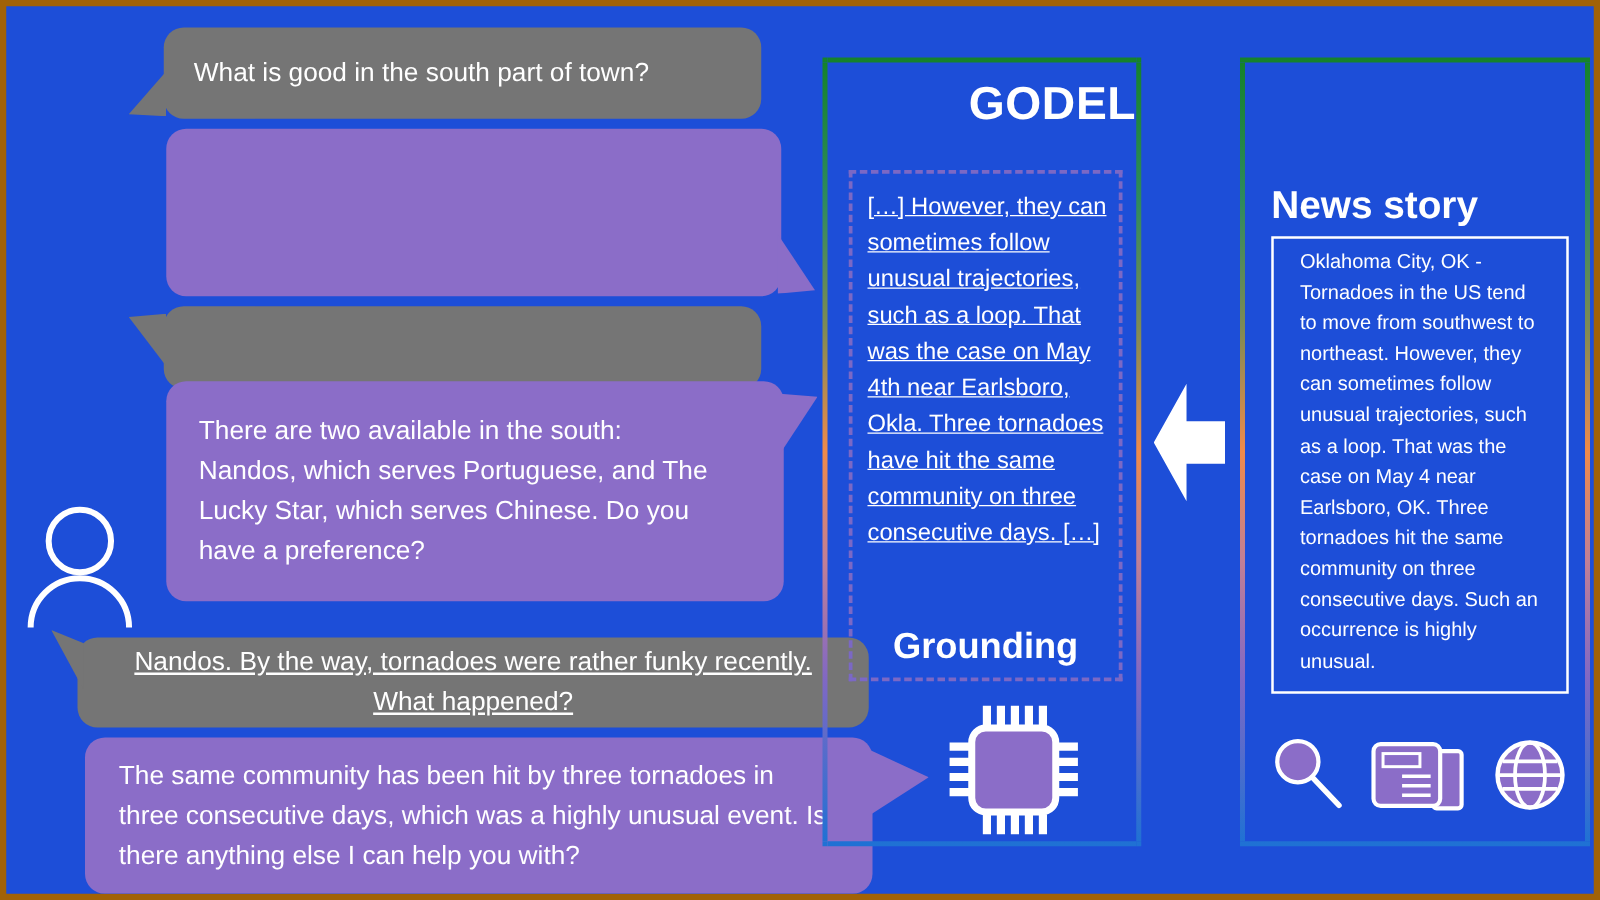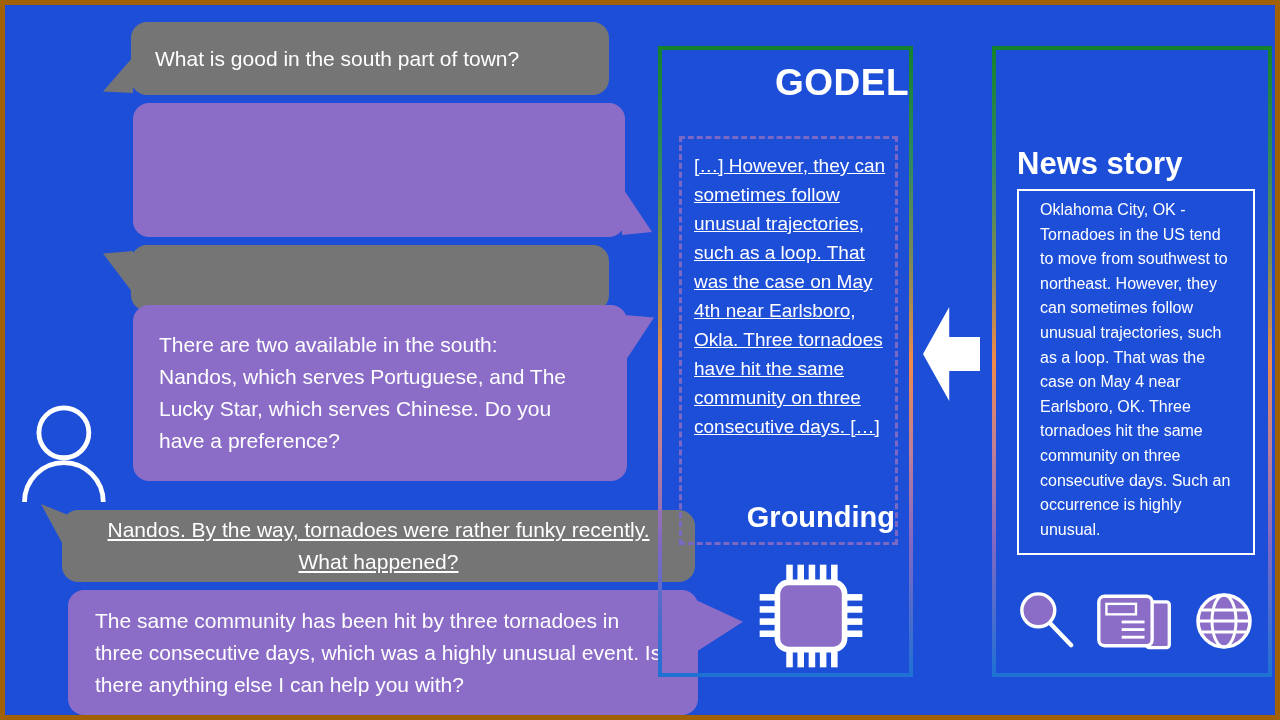--- a/index.html
+++ b/index.html
@@ -65,21 +65,21 @@
     letter-spacing:0.5px;
   }
 
   .grounding-box {
     position:absolute; left:17px; top:86px; width:219px; height:409px;
     box-sizing:border-box; border:3px dashed #7b68c5;
     padding:12px 8px 10px 12px; font-size:19px; line-height:29px;text-decoration:underline;
   }
   .grounding-label {
     position:absolute; left:0; bottom:10px; width:100%;
-    text-align:right; font-size:29px; font-weight:bold;
+    text-align:center; font-size:29px; font-weight:bold;
   }
   .chip { position:absolute; left:93px; top:509px; }
 
   .news-label { position:absolute; left:21px; top:96px; font-size:31px; font-weight:bold; }
   .news-box {
     position:absolute; left:21px; top:139px; width:238px; height:366px;
     box-sizing:border-box; border:2px solid #fff;
     padding:7px 21px; font-size:16px; line-height:24.6px;
   }
   .env-icons {

